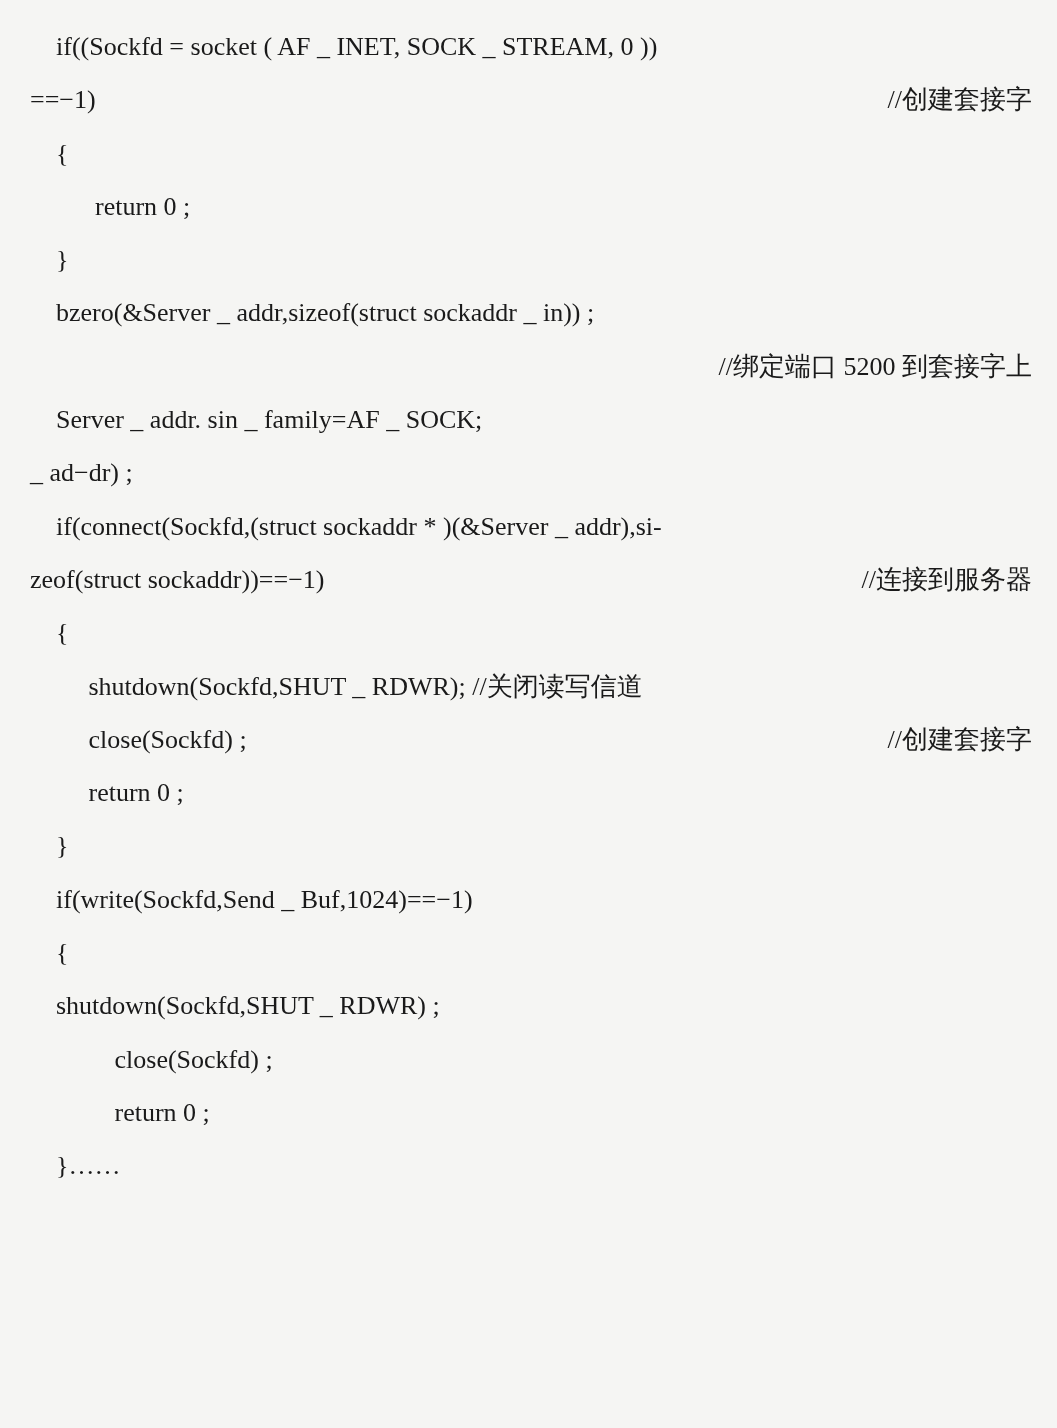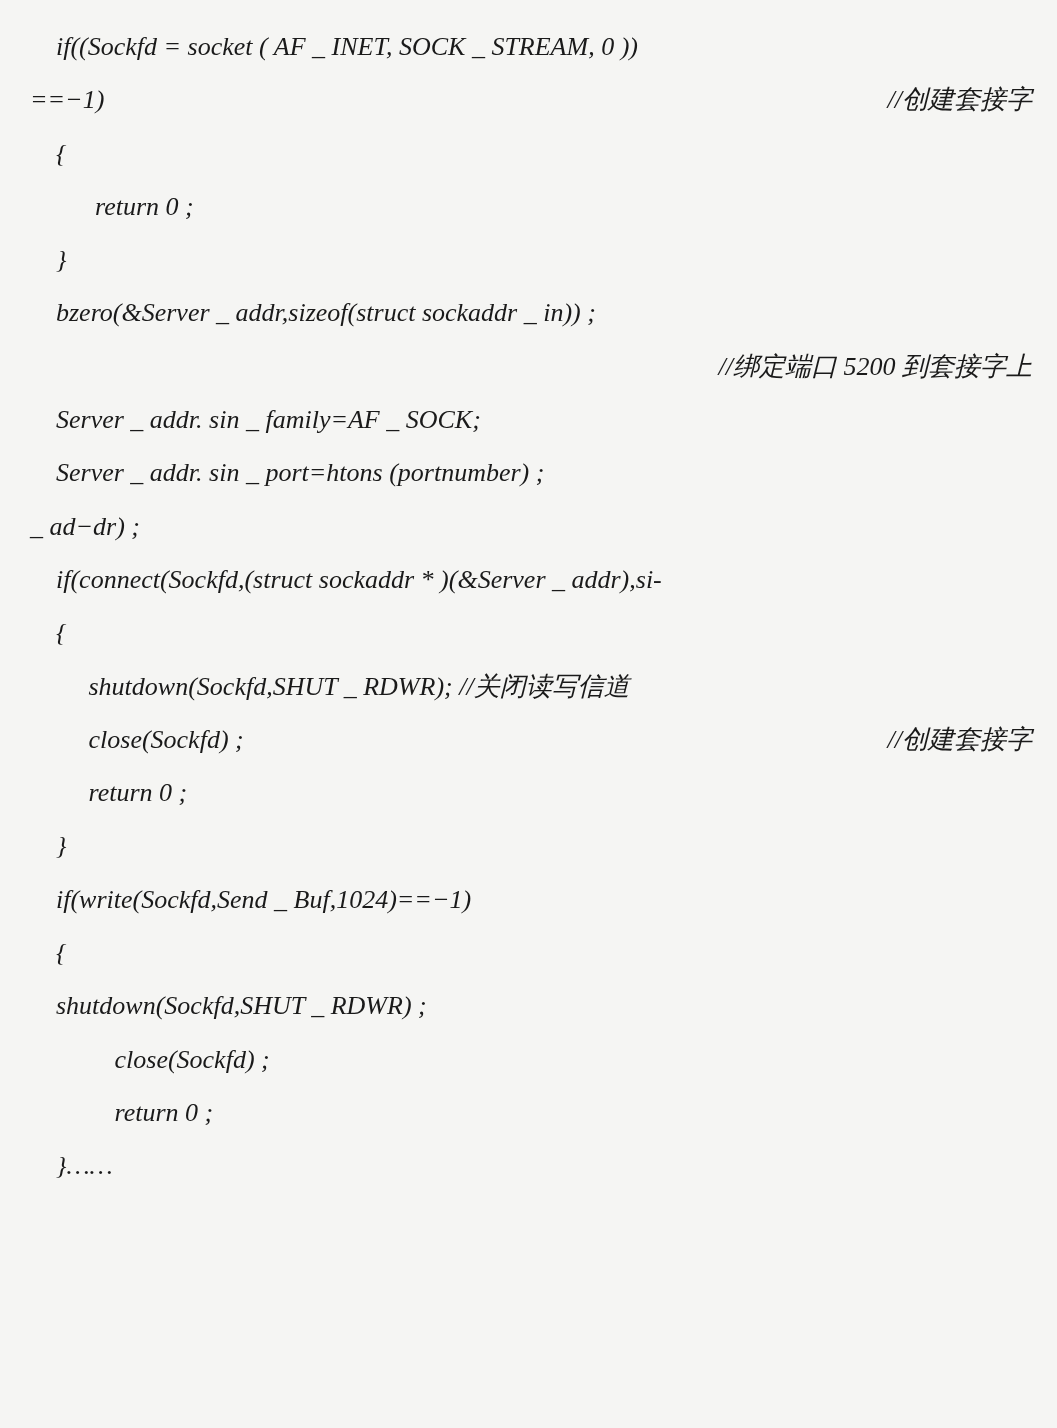--- a/index.html
+++ b/index.html
@@ -1,19 +1,18 @@
 <!DOCTYPE html>
 <html><head>
   <meta charset="utf-8">
   <style>
     * {
       margin: 0;
       padding: 0;
       box-sizing: border-box;
-      font-style: italic;
     }
     body {
       width: 1057px;
       height: 1428px;
       background: #f5f5f3;
       font-family: "Times New Roman", "SimSun", serif;
       font-size: 26px;
       line-height: 2.05;
       color: #1a1a1a;
       padding: 20px 25px 20px 30px;
@@ -41,23 +40,23 @@
 
 <div id="container">
     <div class="line "><span class="left">    if((Sockfd = socket ( AF _ INET, SOCK _ STREAM, 0 ))</span></div>
     <div class="line "><span class="left">==−1)</span><span class="right comment">//创建套接字</span></div>
     <div class="line "><span class="left">    {</span></div>
     <div class="line "><span class="left">          return 0 ;</span></div>
     <div class="line "><span class="left">    }</span></div>
     <div class="line "><span class="left">    bzero(&amp;Server _ addr,sizeof(struct sockaddr _ in)) ;</span></div>
     <div class="line "><span class="left"></span><span class="right comment">//绑定端口 5200 到套接字上</span></div>
     <div class="line "><span class="left">    Server _ addr. sin _ family=AF _ SOCK;</span></div>
-    <div class="line "><span class="left">    Server _ addr. sin _ port=htons (portnumber) ;</span></div>
     <div class="line "><span class="left">_ ad−dr) ;</span></div>
     <div class="line "><span class="left">    if(connect(Sockfd,(struct sockaddr * )(&amp;Server _ addr),si-</span></div>
+    <div class="line "><span class="left">zeof(struct sockaddr))==−1)</span><span class="right comment">//连接到服务器</span></div>
     <div class="line "><span class="left">    {</span></div>
     <div class="line "><span class="left">         shutdown(Sockfd,SHUT _ RDWR); //关闭读写信道</span></div>
     <div class="line "><span class="left">         close(Sockfd) ;</span><span class="right comment">//创建套接字</span></div>
     <div class="line "><span class="left">         return 0 ;</span></div>
     <div class="line "><span class="left">    }</span></div>
     <div class="line "><span class="left">    if(write(Sockfd,Send _ Buf,1024)==−1)</span></div>
     <div class="line "><span class="left">    {</span></div>
     <div class="line "><span class="left">    shutdown(Sockfd,SHUT _ RDWR) ;</span></div>
     <div class="line "><span class="left">             close(Sockfd) ;</span></div>
     <div class="line "><span class="left">             return 0 ;</span></div>

